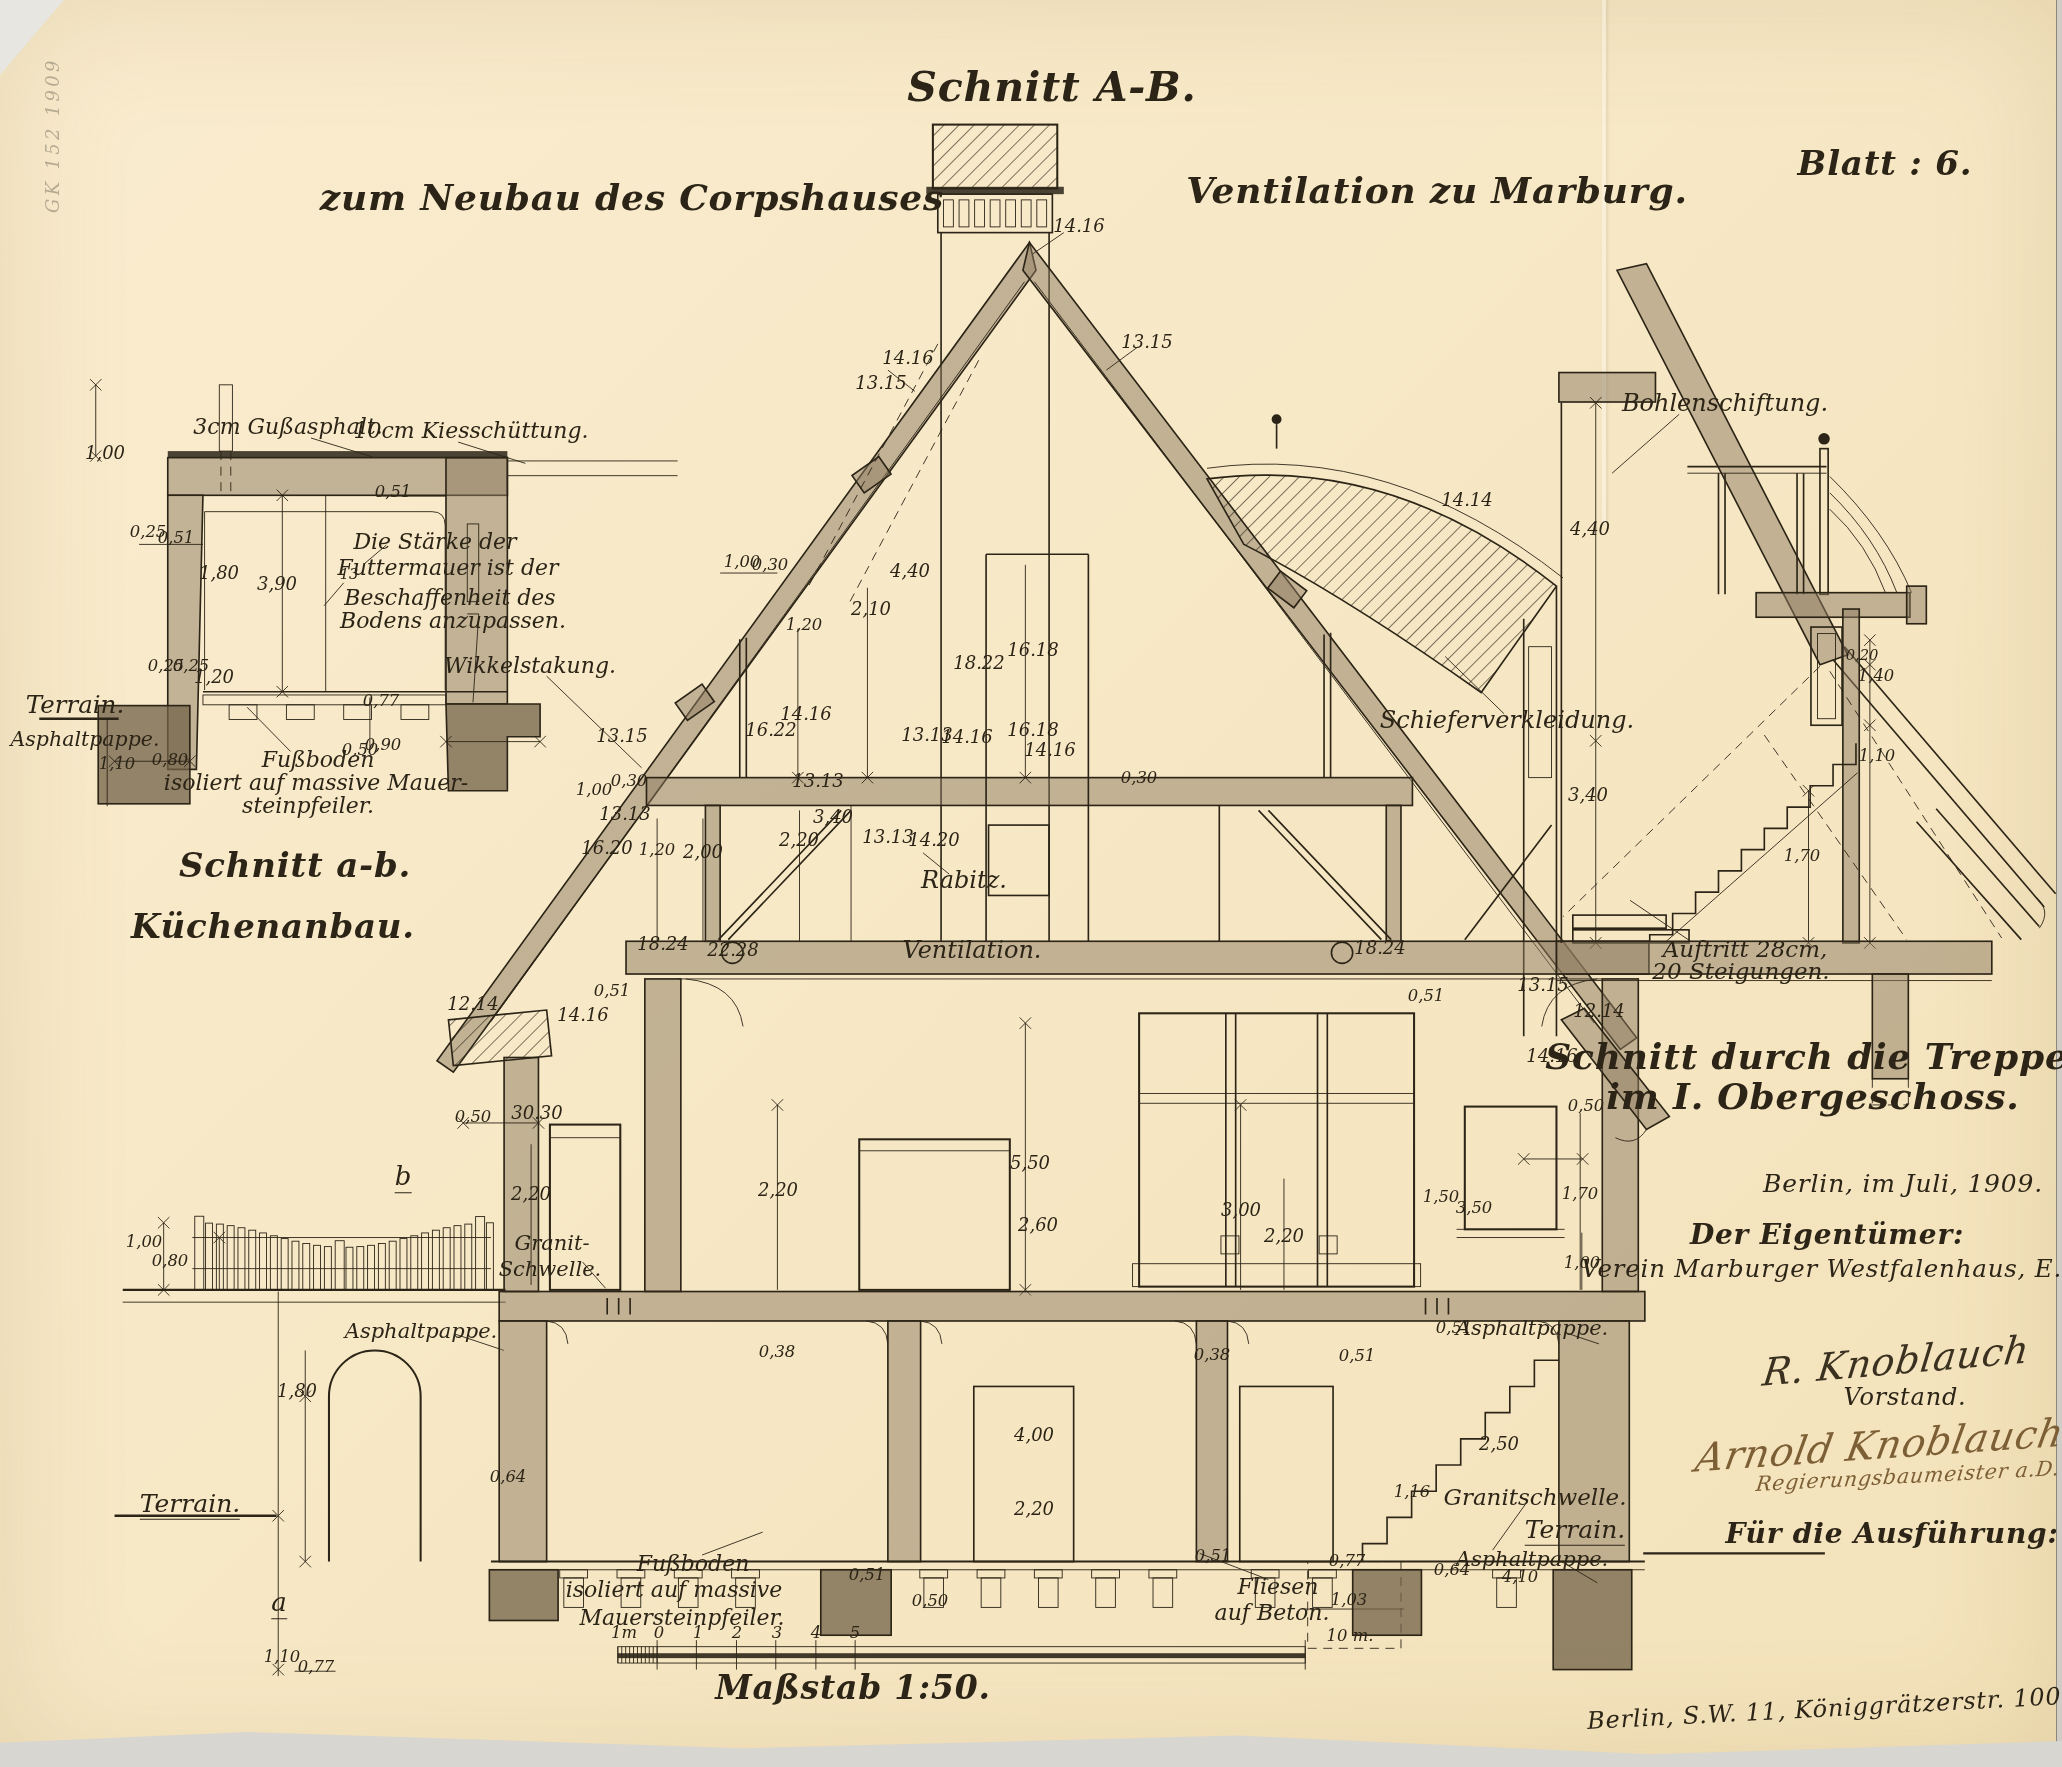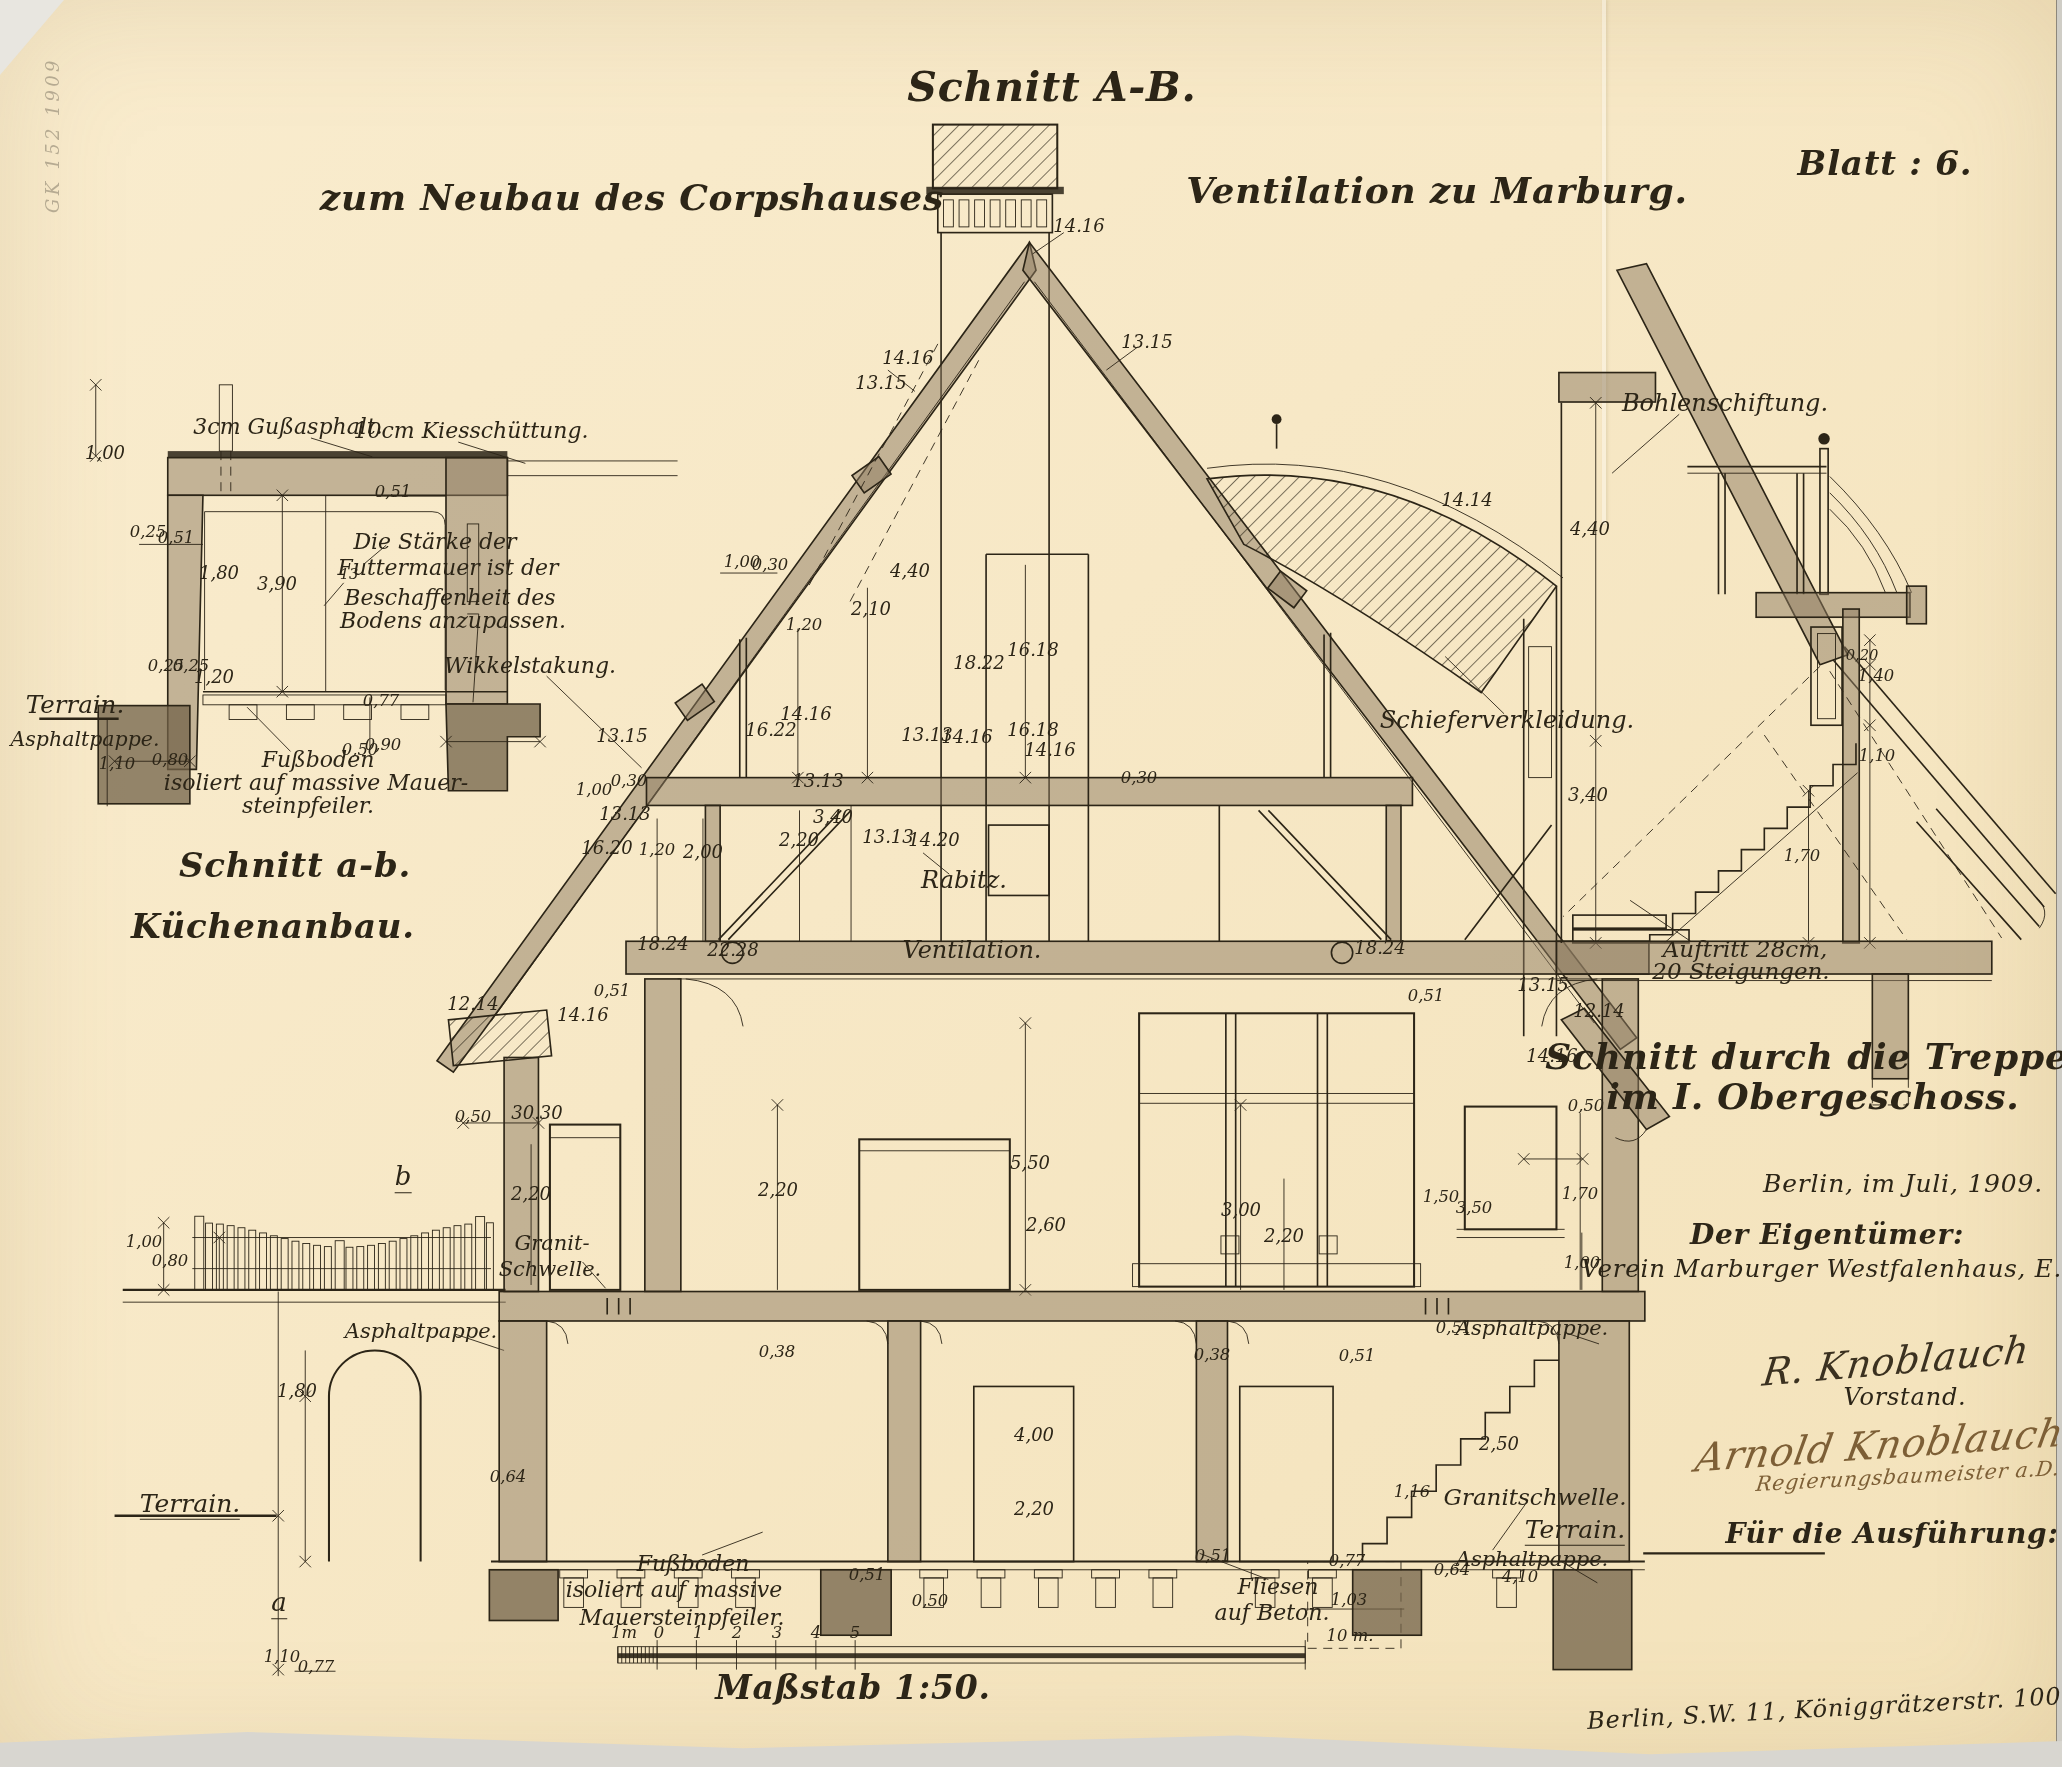--- a/index.html
+++ b/index.html
@@ -423,21 +423,21 @@
       <span class="lb" style="left: 1599px; top: 1011px; font-size: 18px;">12.14</span>
       <span class="lb" style="left: 1552px; top: 1056px; font-size: 18px;">14.16</span>
       <span class="lb" style="left: 1586px; top: 1106px; font-size: 16.4px;">0,50</span>
       <span class="lb" style="left: 537px; top: 1113px; font-size: 18px;">30.30</span>
       <span class="lb" style="left: 473px; top: 1117px; font-size: 16.4px;">0,50</span>
       <span class="lb" style="left: 531px; top: 1194px; font-size: 18px;">2,20</span>
       <span class="lb" style="left: 552px; top: 1243px; font-size: 21px;">Granit-</span>
       <span class="lb" style="left: 550px; top: 1269px; font-size: 21px;">Schwelle.</span>
       <span class="lb" style="left: 778px; top: 1190px; font-size: 18px;">2,20</span>
       <span class="lb" style="left: 1030px; top: 1163px; font-size: 18px;">5,50</span>
-      <span class="lb" style="left: 1038px; top: 1225px; font-size: 18px; margin-left: 8px;">2,60</span>
+      <span class="lb" style="left: 1038px; top: 1225px; font-size: 18px;">2,60</span>
       <span class="lb" style="left: 1241px; top: 1210px; font-size: 18px;">3,00</span>
       <span class="lb" style="left: 1284px; top: 1236px; font-size: 18px;">2,20</span>
       <span class="lb" style="left: 1441px; top: 1197px; font-size: 16.4px;">1,50</span>
       <span class="lb" style="left: 1474px; top: 1208px; font-size: 16.4px;">3,50</span>
       <span class="lb" style="left: 1580px; top: 1194px; font-size: 16.4px;">1,70</span>
       <span class="lb" style="left: 1582px; top: 1263px; font-size: 16.4px;">1,00</span>
       <span class="lb" style="left: 421px; top: 1331px; font-size: 21px;">Asphaltpappe.</span>
       <span class="lb" style="left: 297px; top: 1391px; font-size: 18px;">1,80</span>
       <span class="lb" style="left: 508px; top: 1477px; font-size: 16.4px;">0,64</span>
       <span class="lb ul" style="left: 190px; top: 1505px; font-size: 25px;">Terrain.</span>

